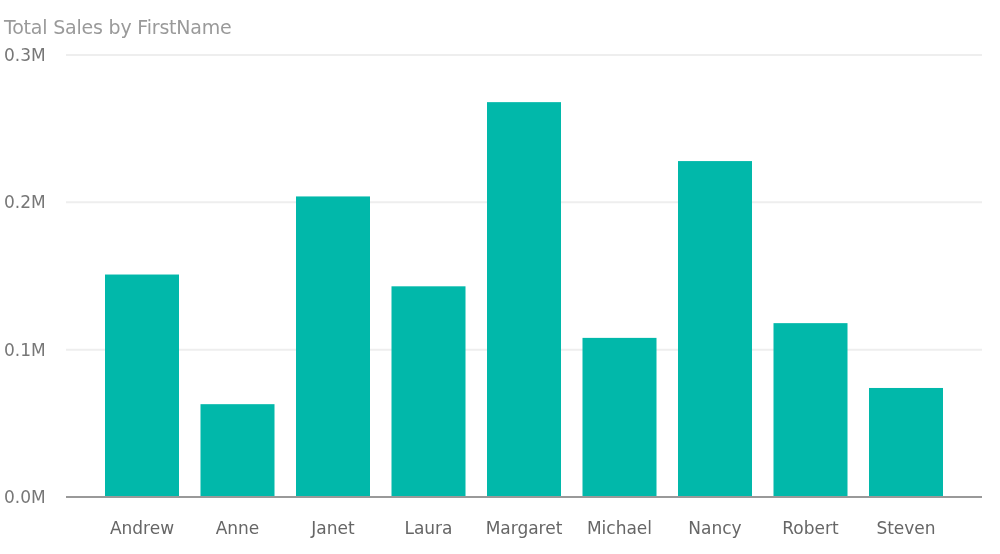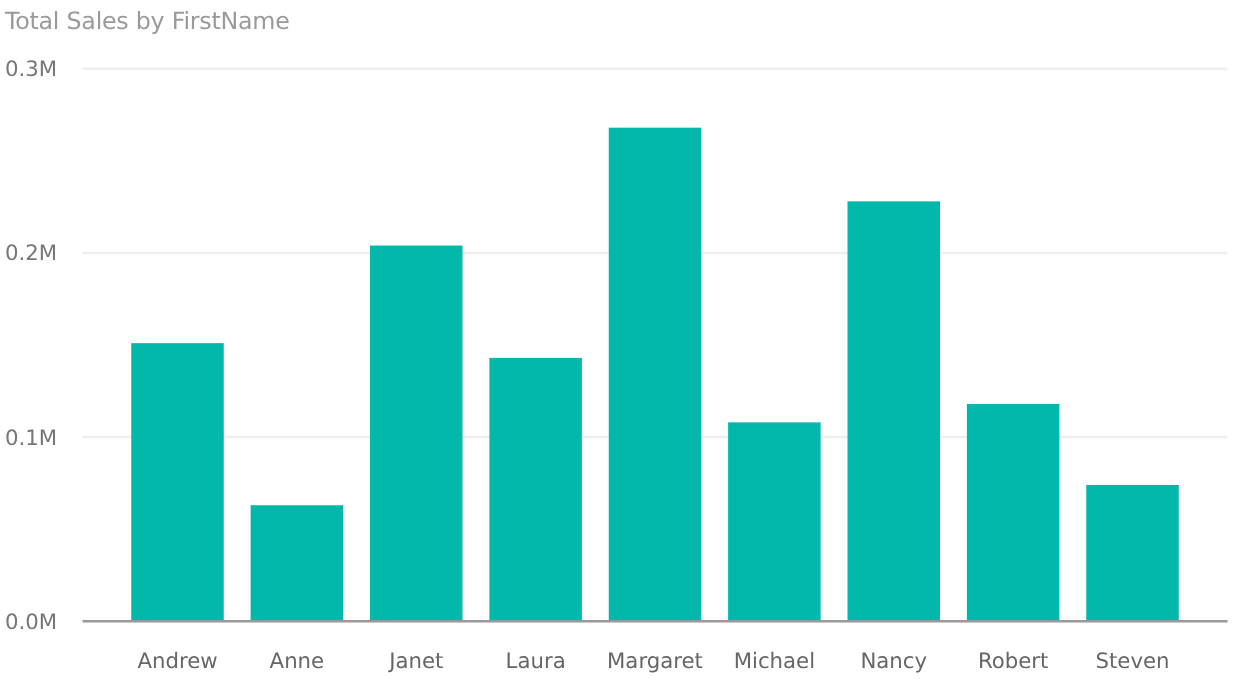--- a/index.html
+++ b/index.html
@@ -1,17 +1,17 @@
 <!DOCTYPE html>
 <html><head>
   <meta charset="utf-8">
   <style>
     html, body { margin: 0; padding: 0; background: #ffffff; }
     body { width: 1000px; height: 554px; position: relative; overflow: hidden; font-family: "DejaVu Sans", sans-serif; }
-    .title { position: absolute; left: 4px; top: 6px; font-size: 19px; color: #9a9a9a; letter-spacing: -0.2px; }
+    .title { position: absolute; left: 4px; top: 16px; font-size: 19px; color: #9a9a9a; letter-spacing: -0.2px; }
     svg { position: absolute; left: 0; top: 0; }
     .tick { font-size: 17px; fill: #777777; font-family: "DejaVu Sans", sans-serif; }
     .cat { font-size: 17px; fill: #666666; font-family: "DejaVu Sans", sans-serif; }
   </style>
 </head>
 <body>
 
 <div class="title">Total Sales by FirstName</div>
 
 <svg id="chart" width="1000" height="554" viewBox="0 0 1000 554">

